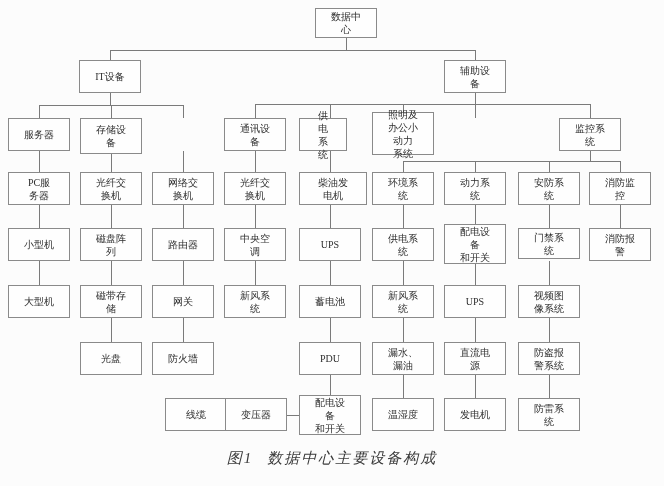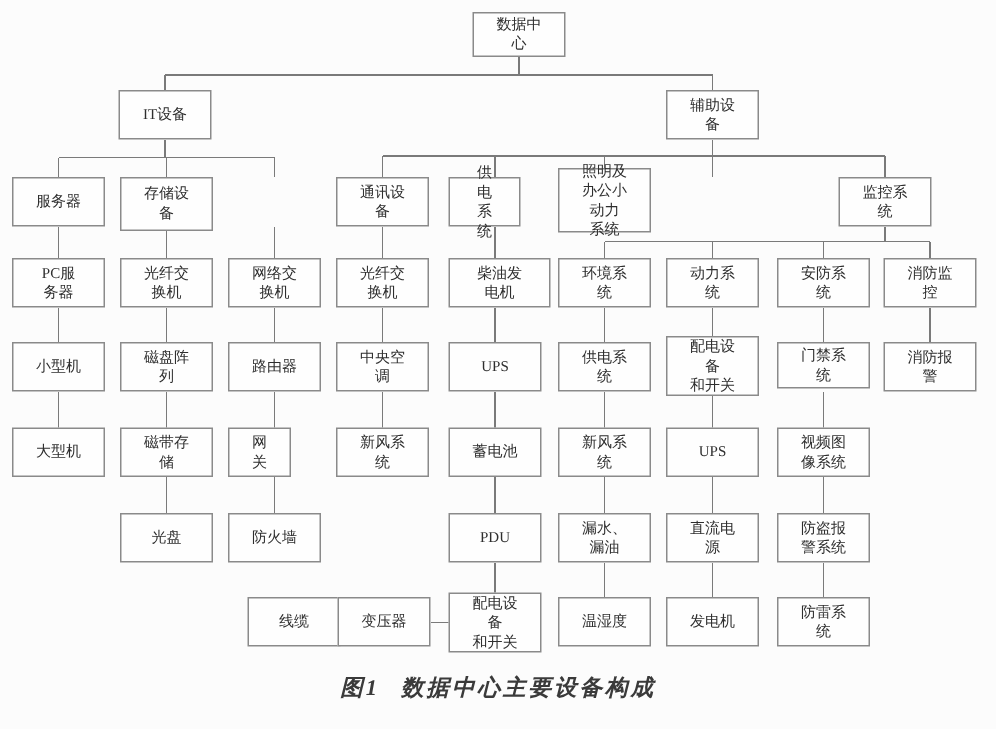--- a/index.html
+++ b/index.html
@@ -19,21 +19,21 @@
     display:flex;align-items:center;justify-content:center;
     text-align:center;
     font-size:10px;line-height:1.3;
     color:#2e2e2e;
     white-space:pre-line;
     padding:0 15px;
   }
   .caption{
     position:absolute;left:0;top:449px;width:664px;
     text-align:center;
-    font-style:italic;font-weight:bold;
+    font-style:italic;font-weight:normal;
     font-size:15px;color:#3a3a3a;
     letter-spacing:2px;
   }
   .caption .fig{margin-right:14px}
 </style>
 </head>
 <body>
 
 <div class="stage">
 
@@ -82,21 +82,21 @@
   <div class="box" style="left:224px;top:228px;width:62px;height:33px">中央空调</div>
   <div class="box" style="left:299px;top:228px;width:62px;height:33px">UPS</div>
   <div class="box" style="left:372px;top:228px;width:62px;height:33px">供电系统</div>
   <div class="box" style="left:444px;top:224px;width:62px;height:40px">配电设备
 和开关</div>
   <div class="box" style="left:518px;top:228px;width:62px;height:31px">门禁系统</div>
   <div class="box" style="left:589px;top:228px;width:62px;height:33px">消防报警</div>
 
   <div class="box" style="left:8px;top:285px;width:62px;height:33px">大型机</div>
   <div class="box" style="left:80px;top:285px;width:62px;height:33px">磁带存储</div>
-  <div class="box" style="left:152px;top:285px;width:42px;height:33px">网关</div>
+  <div class="box" style="left:152px;top:285px;width:62px;height:33px">网关</div>
   <div class="box" style="left:224px;top:285px;width:62px;height:33px">新风系统</div>
   <div class="box" style="left:299px;top:285px;width:62px;height:33px">蓄电池</div>
   <div class="box" style="left:372px;top:285px;width:62px;height:33px">新风系统</div>
   <div class="box" style="left:444px;top:285px;width:62px;height:33px">UPS</div>
   <div class="box" style="left:518px;top:285px;width:62px;height:33px">视频图像系统</div>
 
   <div class="box" style="left:80px;top:342px;width:62px;height:33px">光盘</div>
   <div class="box" style="left:152px;top:342px;width:62px;height:33px">防火墙</div>
   <div class="box" style="left:299px;top:342px;width:62px;height:33px">PDU</div>
   <div class="box" style="left:372px;top:342px;width:62px;height:33px">漏水、漏油</div>

